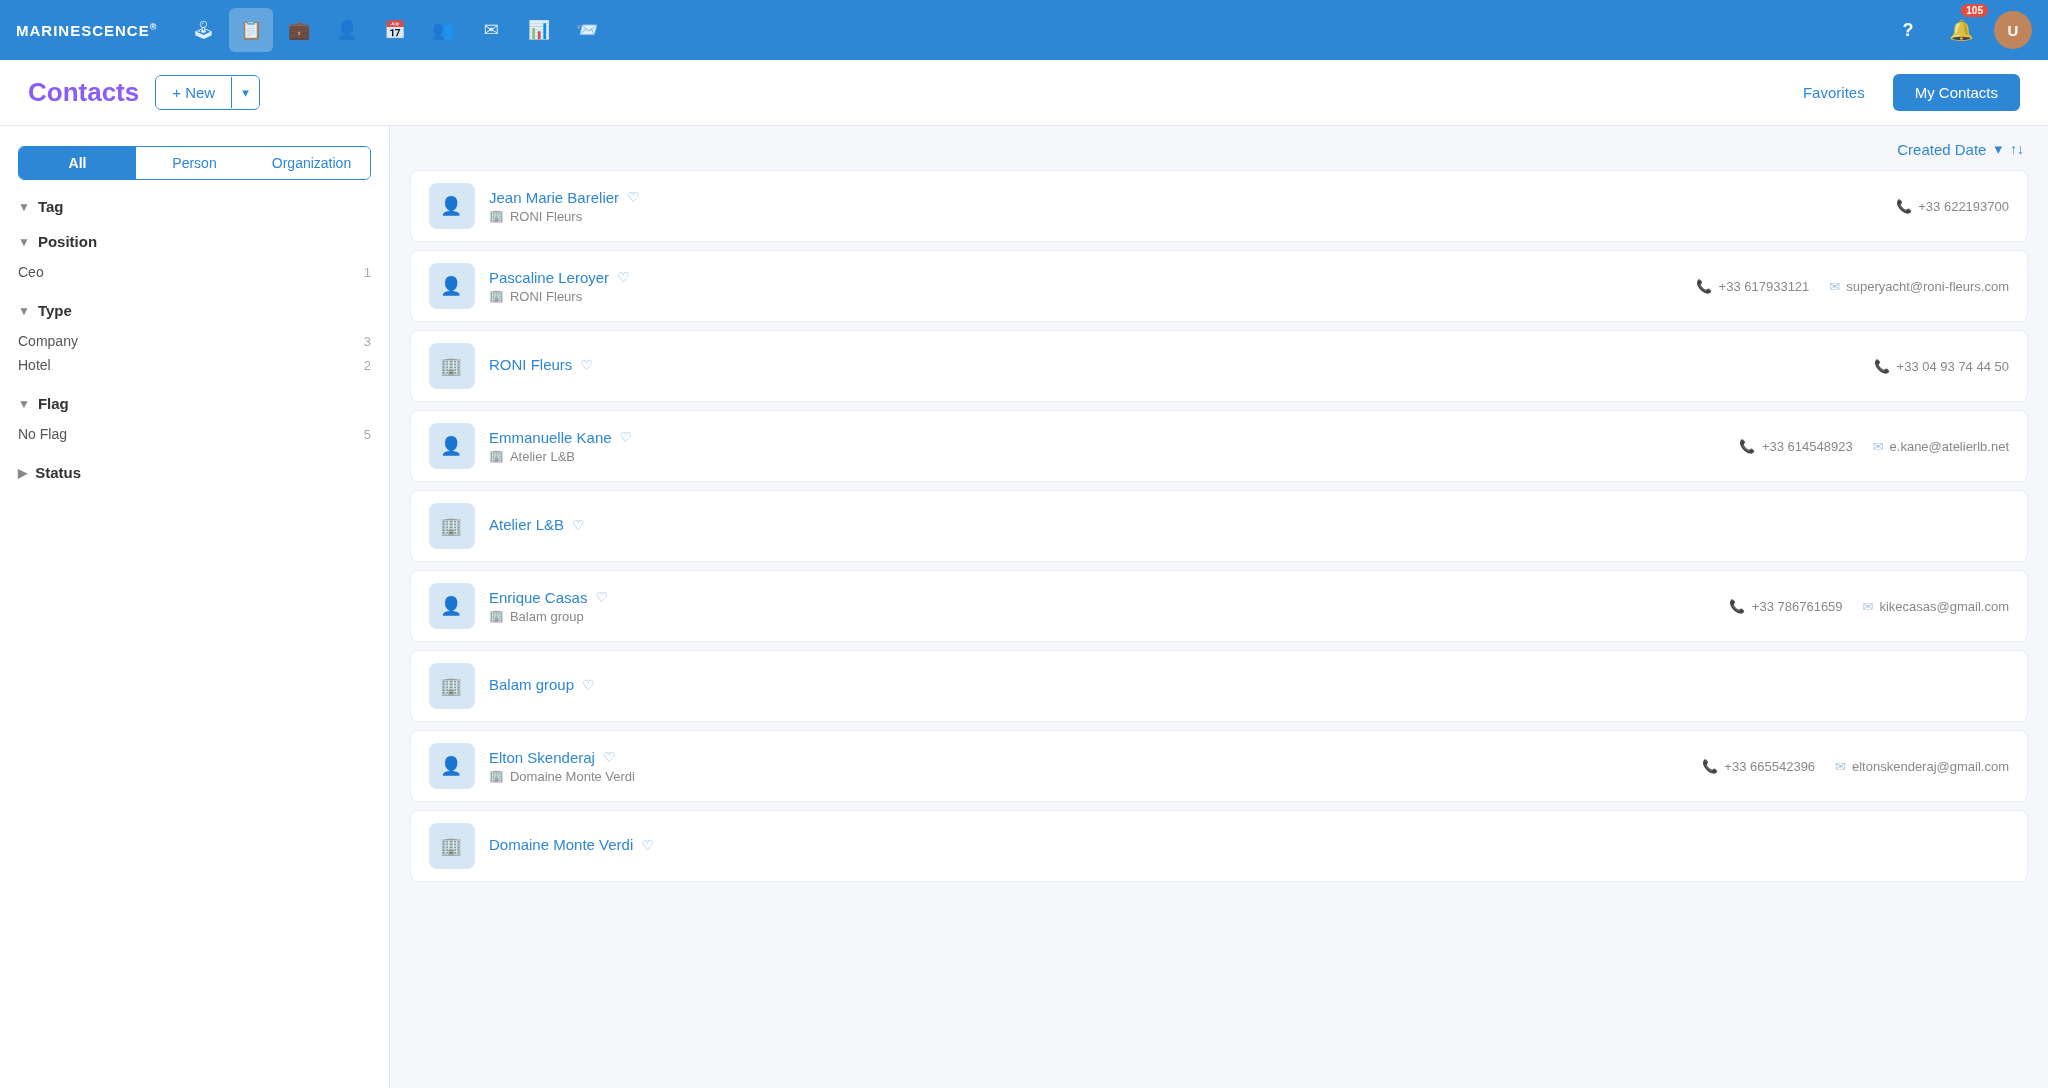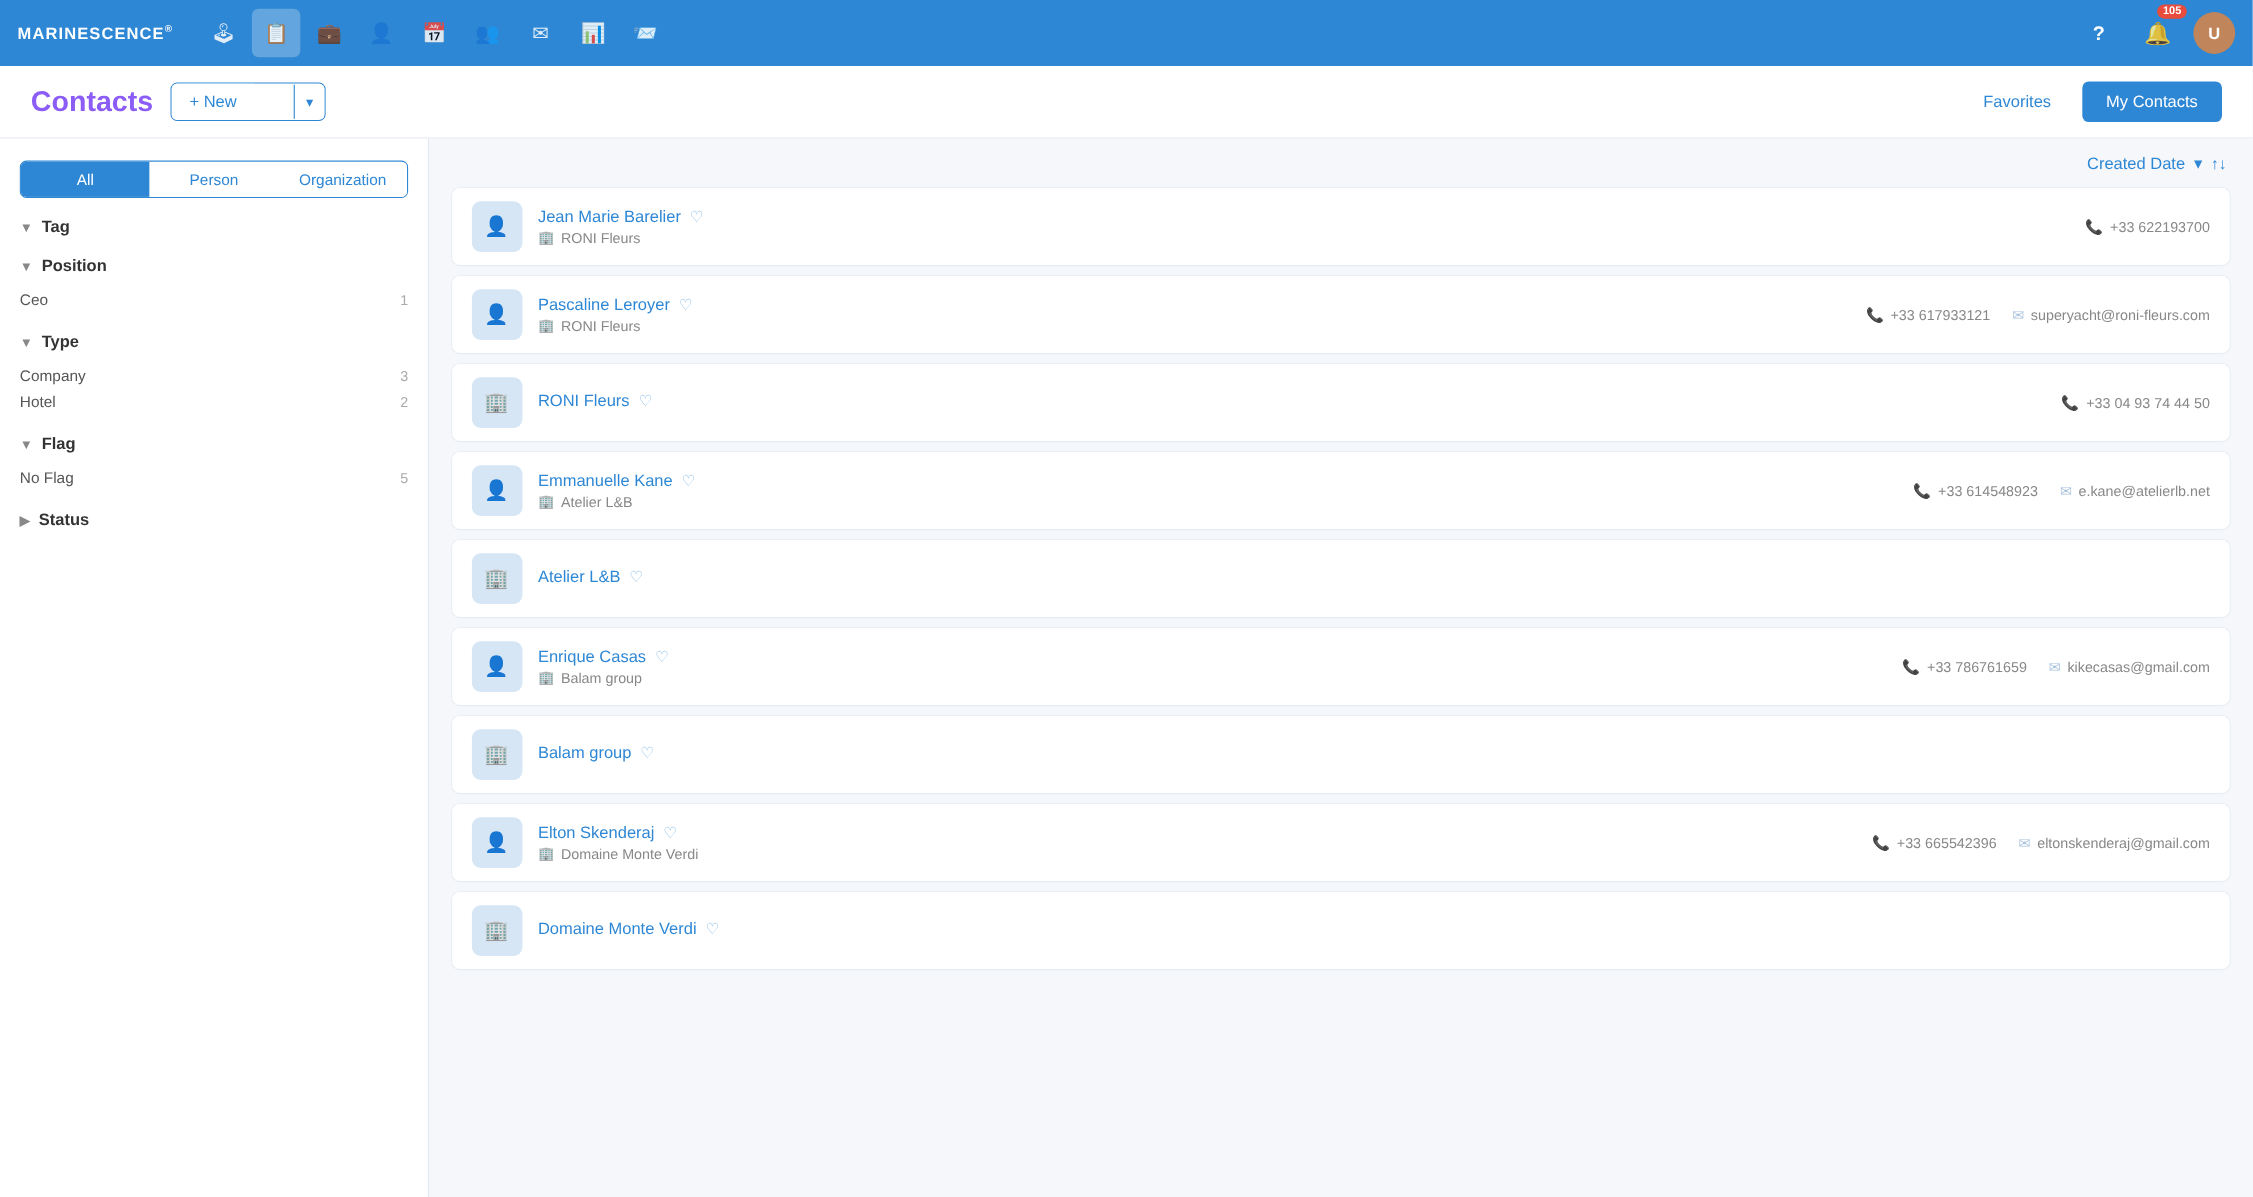--- a/index.html
+++ b/index.html
@@ -66,21 +66,20 @@
       font-weight: 600;
       color: #8b5cf6;
     }
     .new-btn-wrap {
       display: flex;
       align-items: center;
       border: 1.5px solid #2e87d4;
       border-radius: 6px;
       overflow: hidden;
       cursor: pointer;
-      gap: 36px;
     }
     .new-btn-main {
       padding: 8px 16px;
       background: #fff;
       color: #2e87d4;
       font-size: 15px;
       font-weight: 500;
       display: flex; align-items: center; gap: 6px;
       border: none; cursor: pointer;
     }
@@ -145,21 +144,21 @@
       text-align: center;
       font-size: 14px;
       cursor: pointer;
       background: #fff;
       color: #2e87d4;
       border: none;
     }
     .tab.active {
       background: #2e87d4;
       color: #fff;
-      font-weight: 400;
+      font-weight: 700;
     }
 
     
     .search-wrap {
       display: flex;
       align-items: center;
       border: 1.5px solid #c5d4e8;
       border-radius: 6px;
       overflow: hidden;
       margin-bottom: 20px;
@@ -248,21 +247,21 @@
       background: #d6e6f5;
       display: flex; align-items: center; justify-content: center;
       color: #7aa8cb; font-size: 18px;
       flex-shrink: 0;
     }
     .contact-info { flex: 1; min-width: 0; }
     .contact-name {
       color: #2e87d4;
       font-size: 15px;
       font-weight: 500;
-      display: flex; gap: 8px;
+      display: flex; align-items: center; gap: 8px;
       margin-bottom: 3px;
     }
     .contact-heart { color: #2e87d4; font-size: 14px; opacity: 0.6; }
     .contact-org {
       display: flex; align-items: center; gap: 6px;
       color: #888; font-size: 13px;
     }
     .org-icon { color: #aac4de; font-size: 12px; }
     .contact-meta {
       display: flex; align-items: center; gap: 20px;

